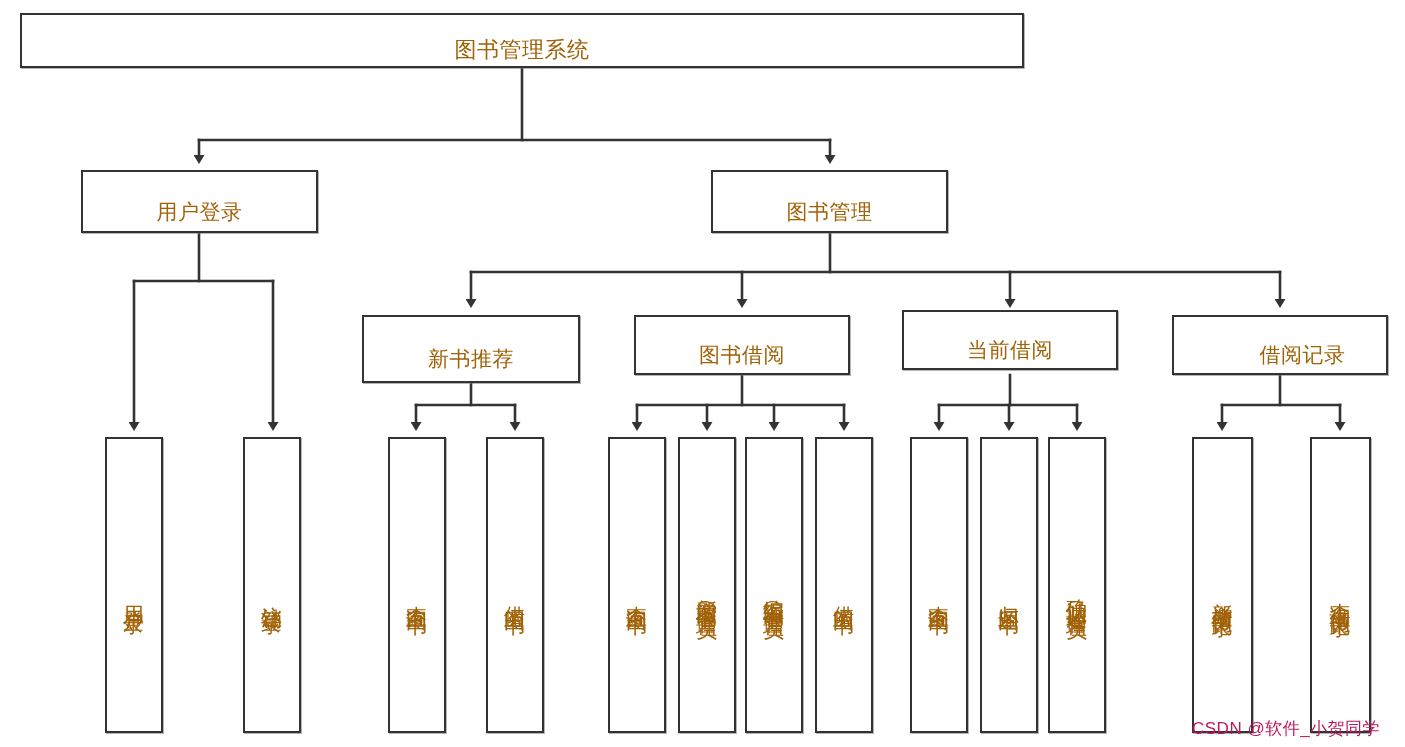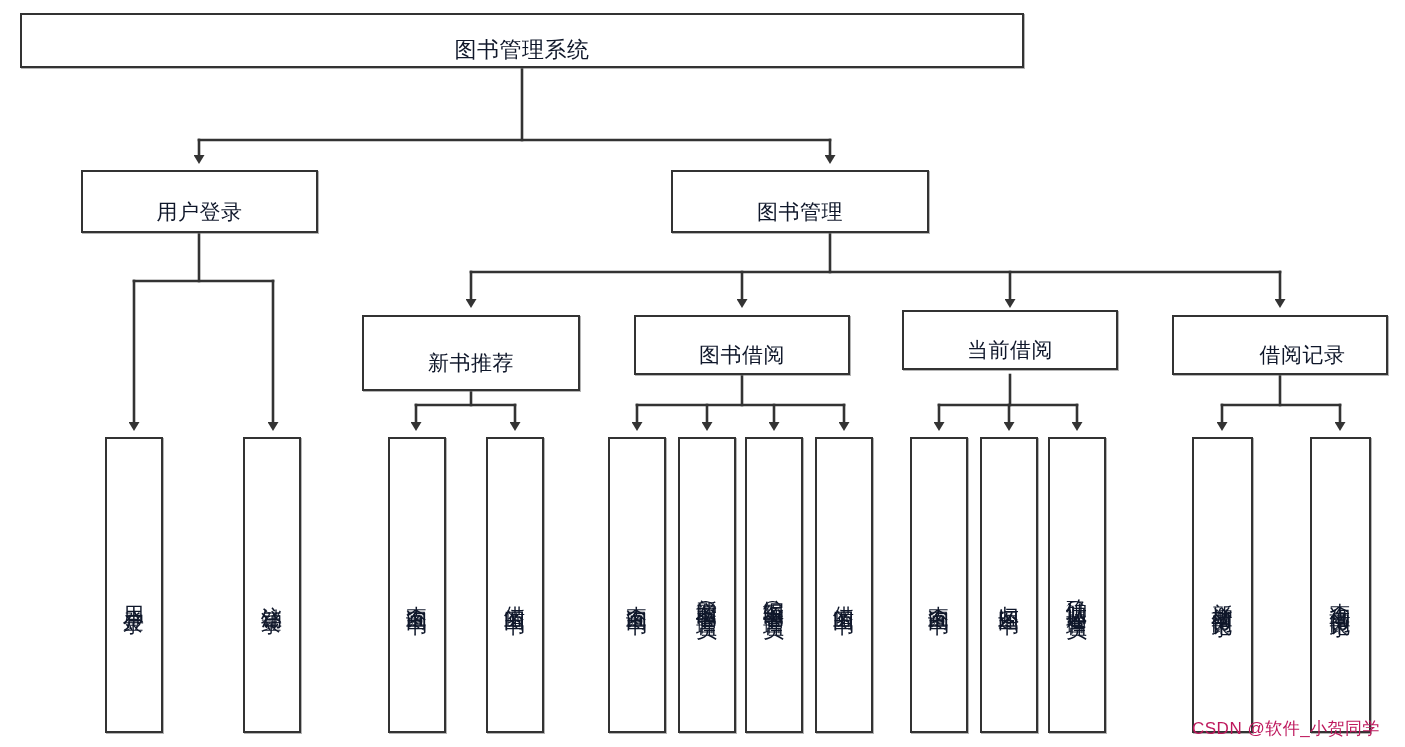--- a/index.html
+++ b/index.html
@@ -32,21 +32,21 @@
     box-sizing: border-box;
     background: #ffffff;
     border: 2px solid #333333;
     box-shadow: 1px 1px 0 0 rgba(120,120,120,0.55);
     display: flex;
     align-items: center;
     justify-content: center;
     z-index: 2;
   }
   .node .label {
-    color: #0f172a;
+    color: #a16207;
     letter-spacing: 0.5px;
     white-space: nowrap;
     line-height: 1.12;
     margin-top: 20px;
   }
   .node.horiz .label {
     font-size: 21px;
   }
   .node.root .label {
     font-size: 22px;
@@ -126,25 +126,25 @@
     </g>
   </svg>
 
   <div class="node horiz root" style="left:20px; top:13px; width:1004px; height:55px;">
     <span class="label">图书管理系统</span>
   </div>
 
   <div class="node horiz" style="left:81px; top:170px; width:237px; height:63px;">
     <span class="label">用户登录</span>
   </div>
-  <div class="node horiz" style="left:671px; top:170px; width:258px; height:63px;">
+  <div class="node horiz" style="left:711px; top:170px; width:237px; height:63px;">
     <span class="label">图书管理</span>
   </div>
 
-  <div class="node horiz" style="left:362px; top:315px; width:218px; height:76px;">
+  <div class="node horiz" style="left:362px; top:315px; width:218px; height:68px;">
     <span class="label">新书推荐</span>
   </div>
   <div class="node horiz" style="left:634px; top:315px; width:216px; height:60px;">
     <span class="label">图书借阅</span>
   </div>
   <div class="node horiz" style="left:902px; top:310px; width:216px; height:60px;">
     <span class="label">当前借阅</span>
   </div>
   <div class="node horiz" style="left:1172px; top:315px; width:216px; height:60px;padding-left:45px;">
     <span class="label">借阅记录</span>

